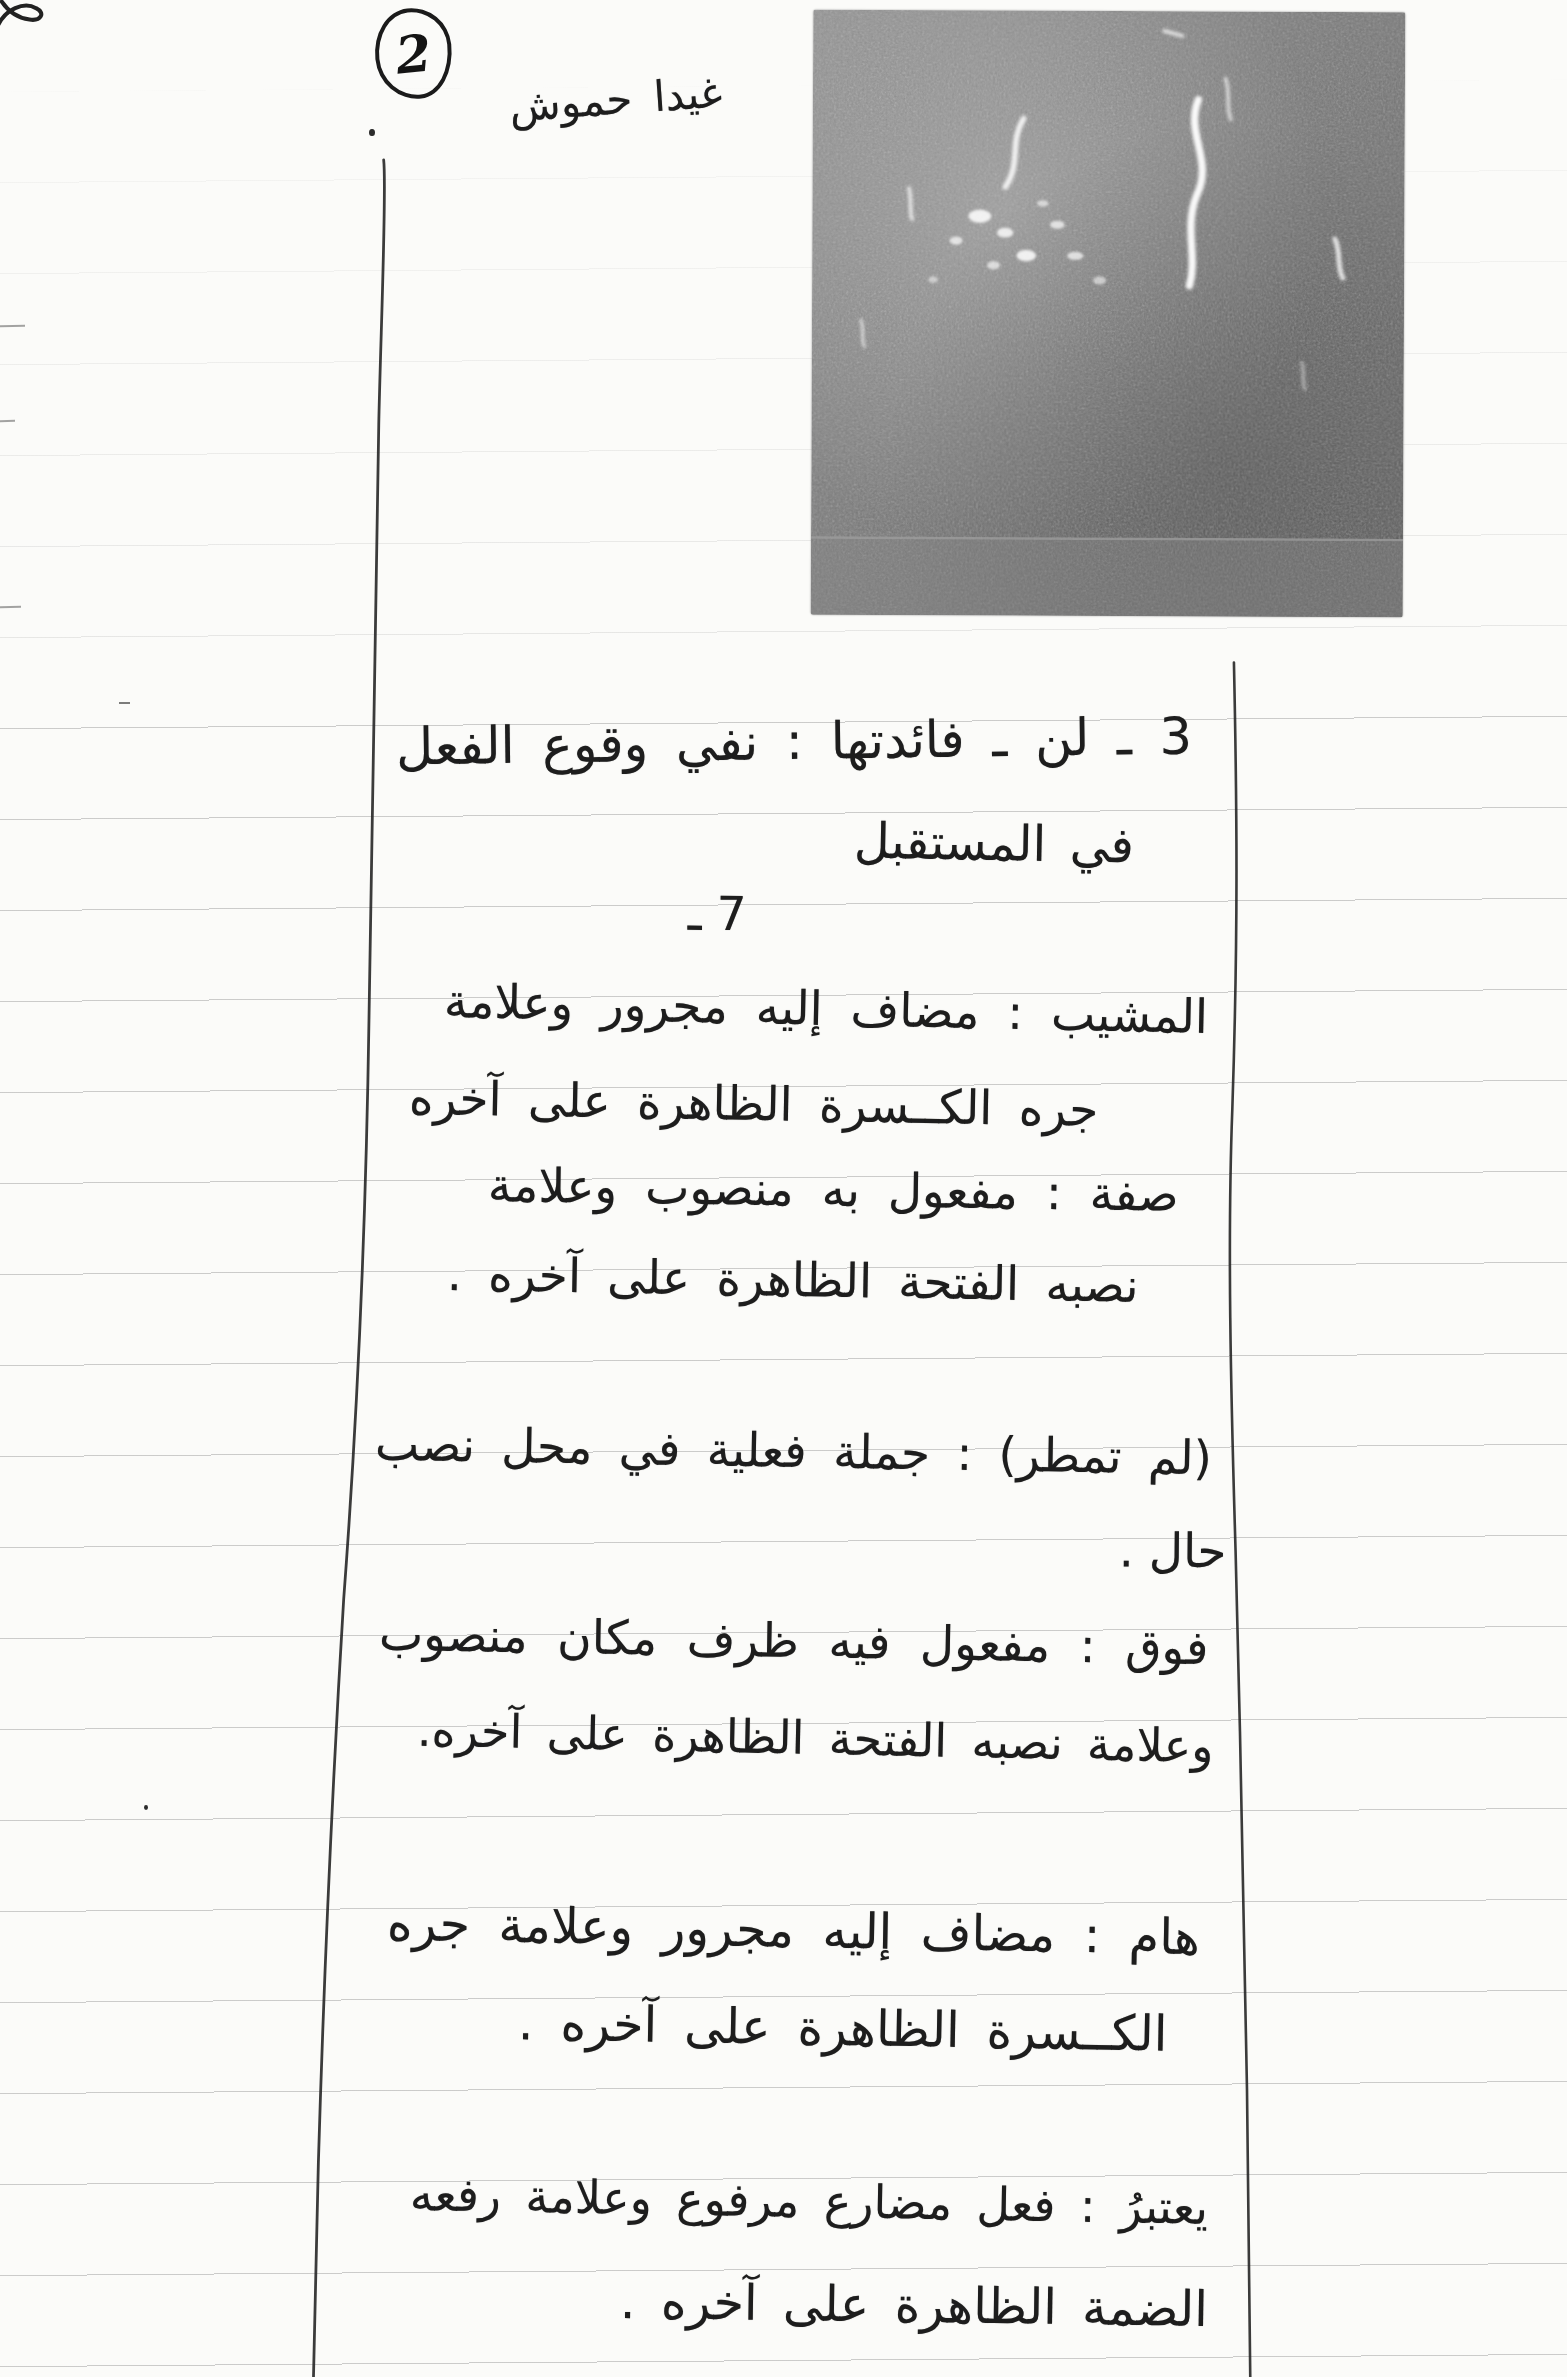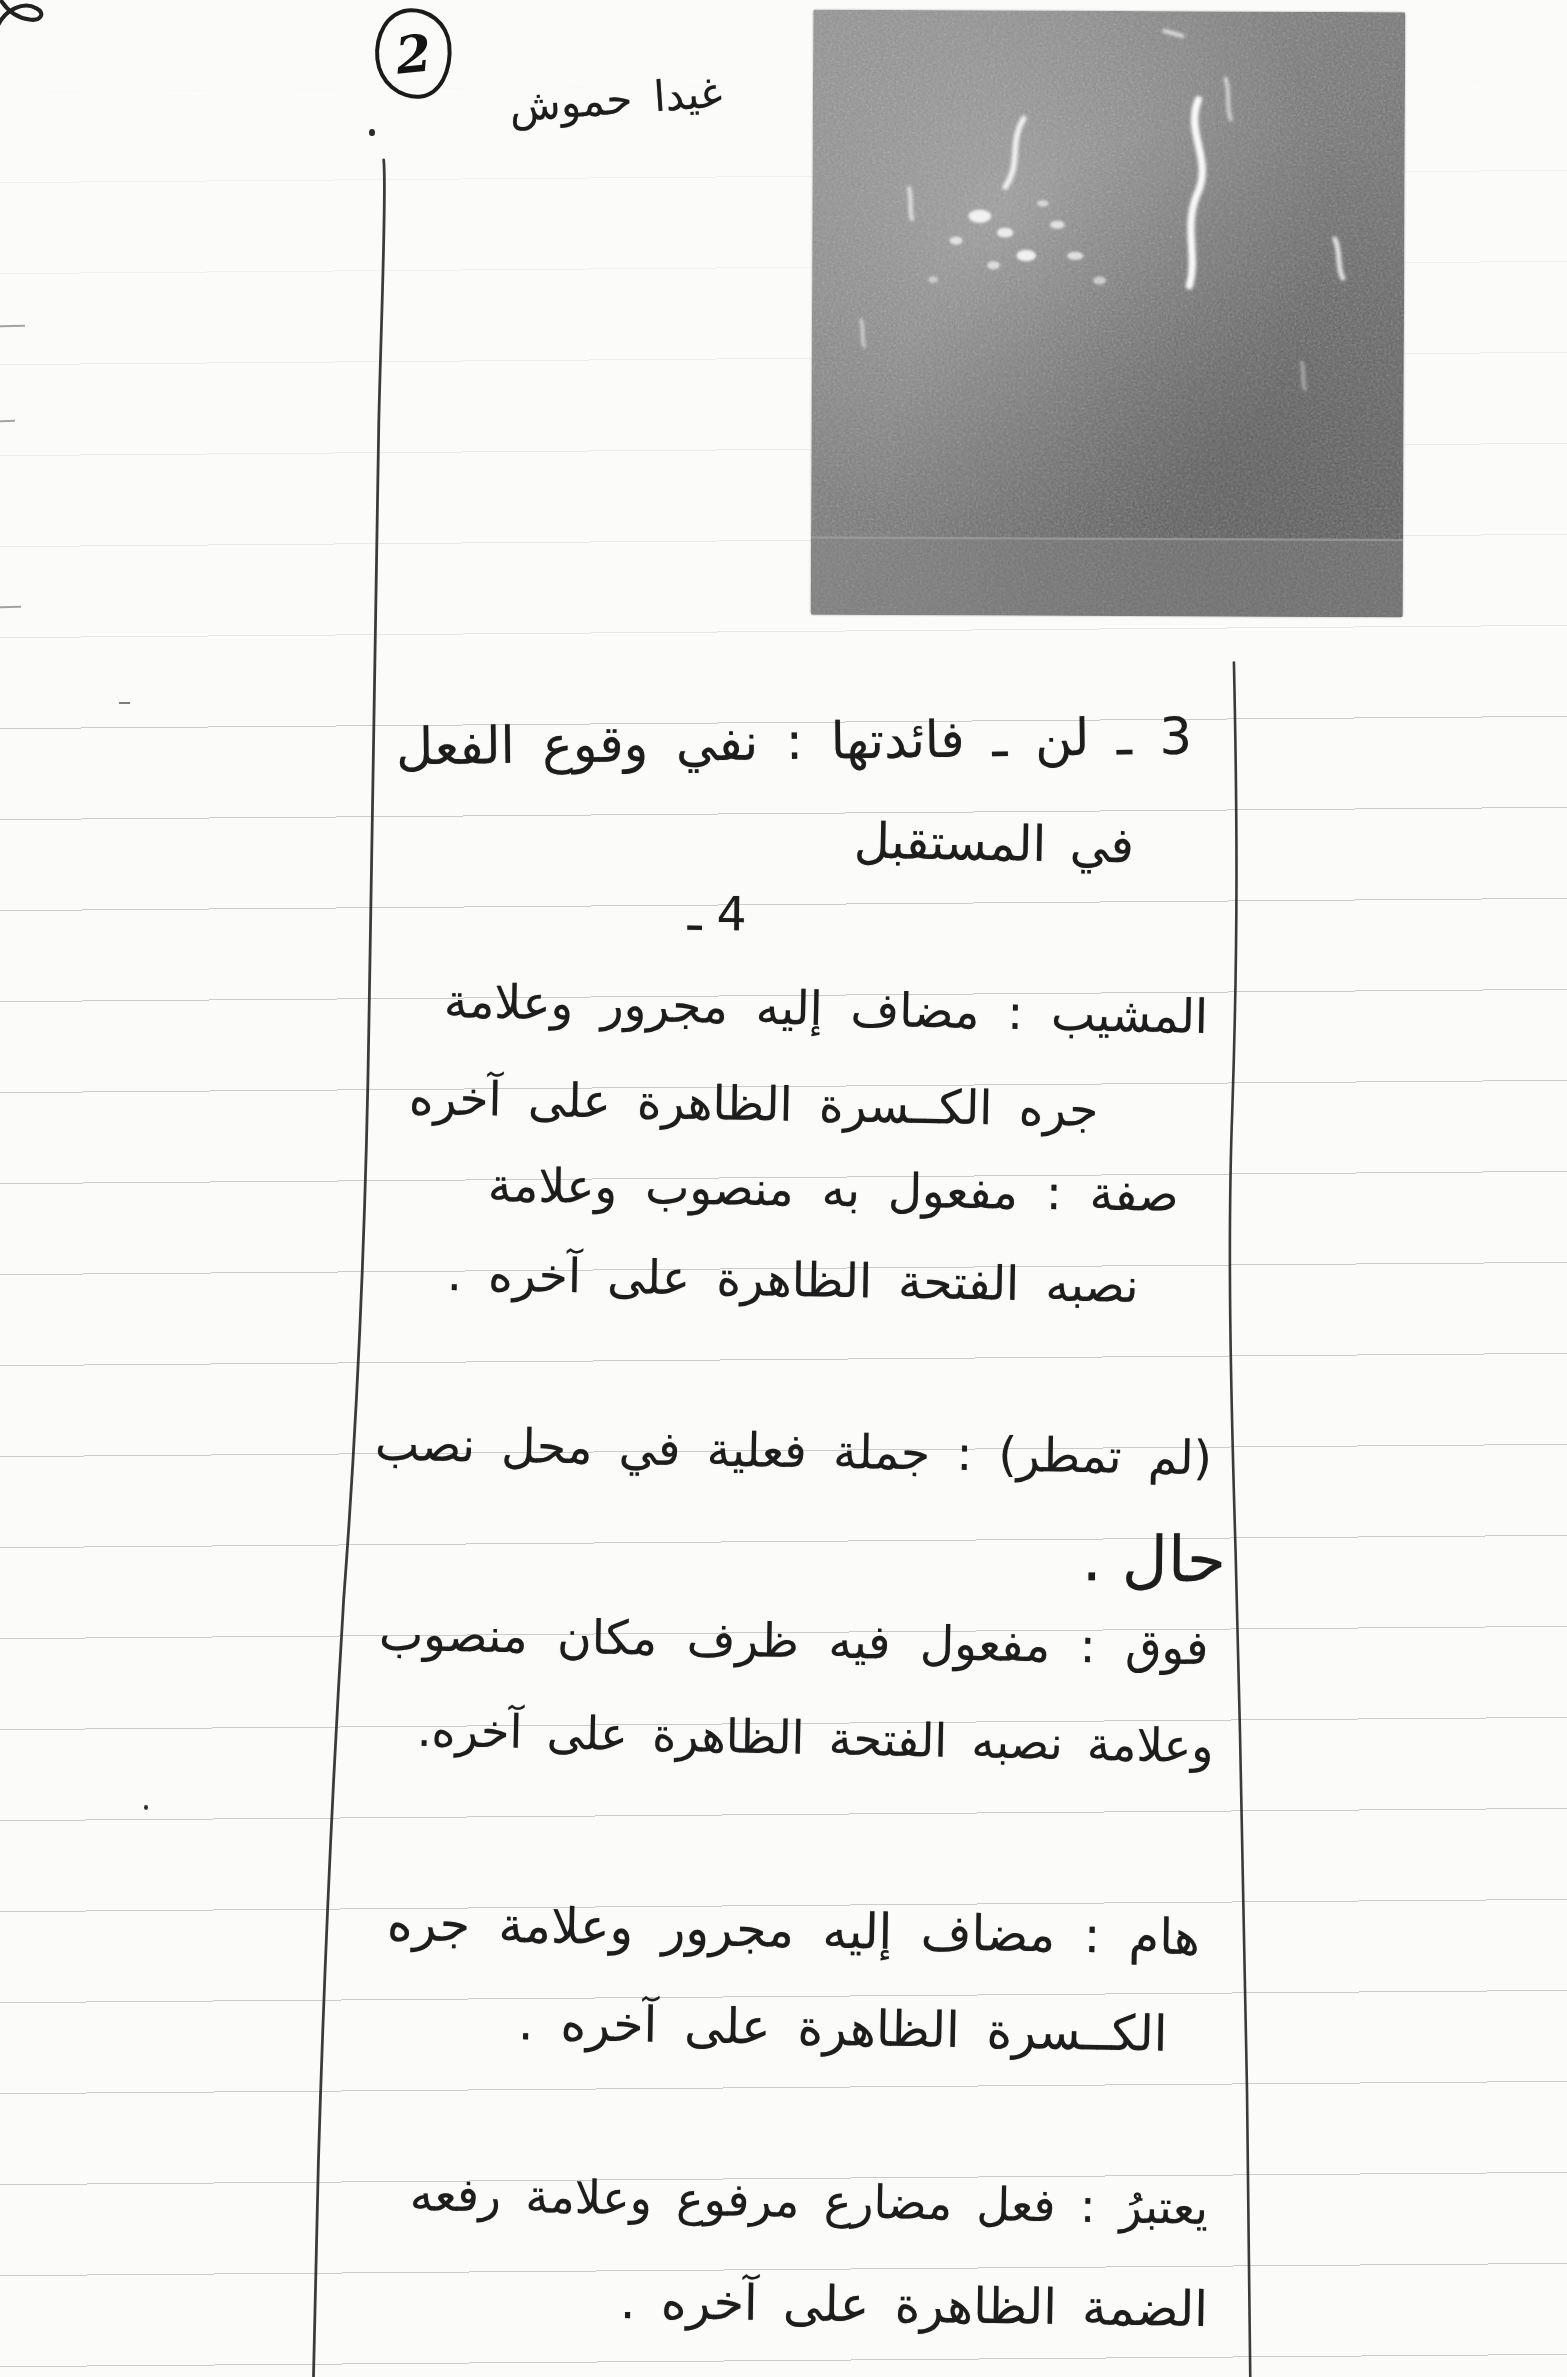--- a/index.html
+++ b/index.html
@@ -51,21 +51,21 @@
   }
   .name{right:845px;top:75px;font-size:42px;transform:rotate(-4deg);word-spacing:8.2px;}
   .l0 {right:375px; top:712px; font-size:51px;transform:rotate(-0.8deg);word-spacing:11.4px;}
   .l1 {right:433px; top:815px; font-size:49px;transform:rotate(1deg);word-spacing:8.2px;}
   .l2 {right:820px;top:886px;font-size:47px;transform:rotate(0.5deg);}
   .l3 {right:359px; top:981px;font-size:47px;transform:rotate(1.2deg);word-spacing:13px;}
   .l4 {right:469px; top:1076px;font-size:47px;transform:rotate(1deg);word-spacing:11.4px;}
   .l5 {right:388px; top:1162px;font-size:47px;transform:rotate(0.8deg);word-spacing:13px;}
   .l6 {right:428px; top:1252px;font-size:47px;transform:rotate(1deg);word-spacing:11.4px;}
   .l7 {right:355px; top:1423px;font-size:47px;transform:rotate(1deg);word-spacing:11.4px;}
-  .l8 {right:341px; top:1523px;font-size:63px;transform:rotate(0.5deg);}
+  .l8 {right:341px; top:1523px;font-size:47px;transform:rotate(0.5deg);}
   .l9 {right:359px; top:1613px;font-size:47px;transform:rotate(1deg);word-spacing:14.7px;}
   .l10{right:353px; top:1711px;font-size:46px;transform:rotate(1.2deg);word-spacing:9.8px;}
   .l11{right:367px; top:1902px;font-size:49px;transform:rotate(1deg);word-spacing:13px;}
   .l12{right:400px; top:2000px;font-size:49px;transform:rotate(1deg);word-spacing:11.4px;}
   .l13{right:359px; top:2174px;font-size:46px;transform:rotate(1deg);word-spacing:9.8px;}
   .l14{right:359px; top:2277px;font-size:49px;transform:rotate(0.8deg);word-spacing:9.8px;}
   
   .stub{position:absolute;height:1.6px;background:rgba(90,90,90,.55);transform:rotate(-1deg);}
   .stub1{left:0;top:325px;width:24.5px;}
   .stub2{left:0;top:420px;width:14.7px;}
@@ -160,21 +160,21 @@
       <ellipse cx="148" cy="330" rx="6" ry="4" opacity="0.5"></ellipse>
     </g>
 
     <rect x="0" y="645" width="725" height="3" fill="#9c9c9c" opacity="0.8"></rect>
     <rect x="0" y="648" width="725" height="93" fill="#8a8a8a" opacity="0.35"></rect>
   </svg>
 </div>
 
 <div class="hand l0">3 ـ لن ـ فائدتها : نفي وقوع الفعل</div>
 <div class="hand l1">في المستقبل</div>
-<div class="hand l2">4 ـ</div>
+<div class="hand l2">7 ـ</div>
 <div class="hand l3">المشيب : مضاف إليه مجرور وعلامة</div>
 <div class="hand l4">جره الكــسرة الظاهرة على آخره</div>
 <div class="hand l5">صفة : مفعول به منصوب وعلامة</div>
 <div class="hand l6">نصبه الفتحة الظاهرة على آخره .</div>
 <div class="hand l7">(لم تمطر) : جملة فعلية في محل نصب</div>
 <div class="hand l8">حال .</div>
 <div class="hand l9">فوق : مفعول فيه ظرف مكان منصوب</div>
 <div class="hand l10">وعلامة نصبه الفتحة الظاهرة على آخره.</div>
 <div class="hand l11">هام : مضاف إليه مجرور وعلامة جره</div>
 <div class="hand l12">الكــسرة الظاهرة على آخره .</div>

